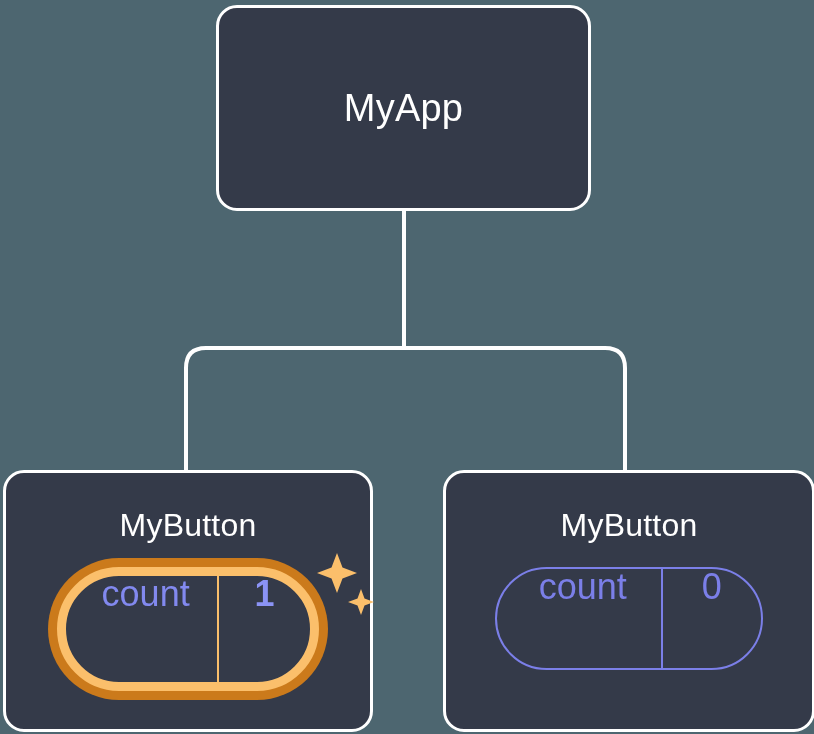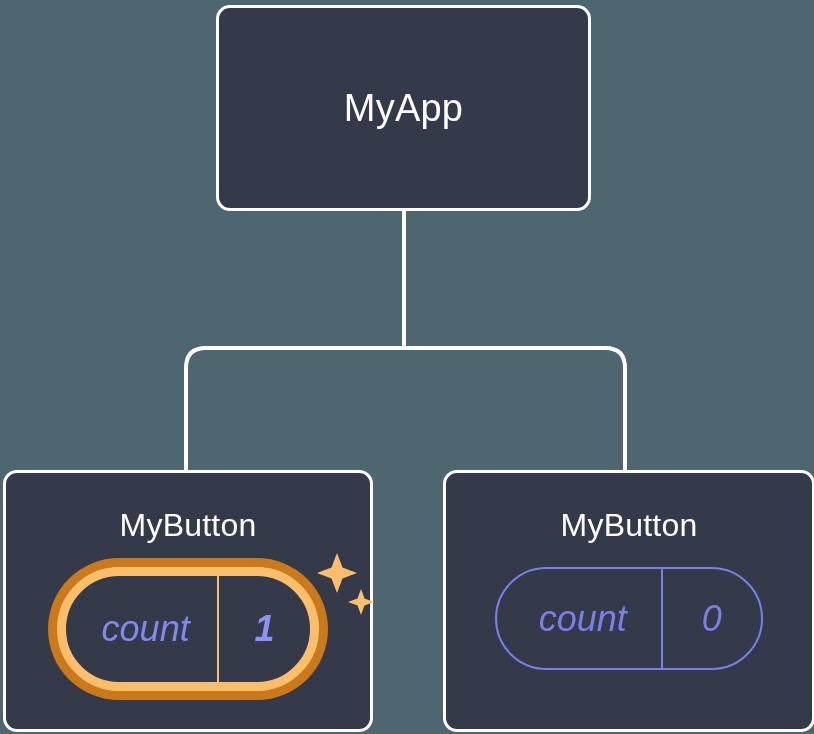--- a/index.html
+++ b/index.html
@@ -27,21 +27,21 @@
     width: 814px;
     height: 734px;
   }
 
   
   .node {
     position: absolute;
     box-sizing: border-box;
     background: #343a49;
     border: 3px solid #ffffff;
-    border-radius: 14px;
+    border-radius: 21px;
     display: flex;
     flex-direction: column;
     align-items: center;
   }
   .node-root {
     left: 216px;
     top: 5px;
     width: 375px;
     height: 206px;
     justify-content: center;
@@ -99,24 +99,23 @@
   
   .pill-highlight {
     width: 262px;
     height: 124px;
     border: 9px solid #fbbf6b;
     box-shadow: 0 0 0 9px #cb7a1b;
   }
 
   .pill-cell {
     display: flex;
-    align-items: center;
+    align-items: flex-start;
     justify-content: center;
     box-sizing: border-box;
-    font-style: italic;
   }
   .pill-key {
     flex: 0 0 62%;
     padding-left: 8px;
   }
   .pill-val {
     flex: 1 1 auto;
   }
 
   .pill-divider {

